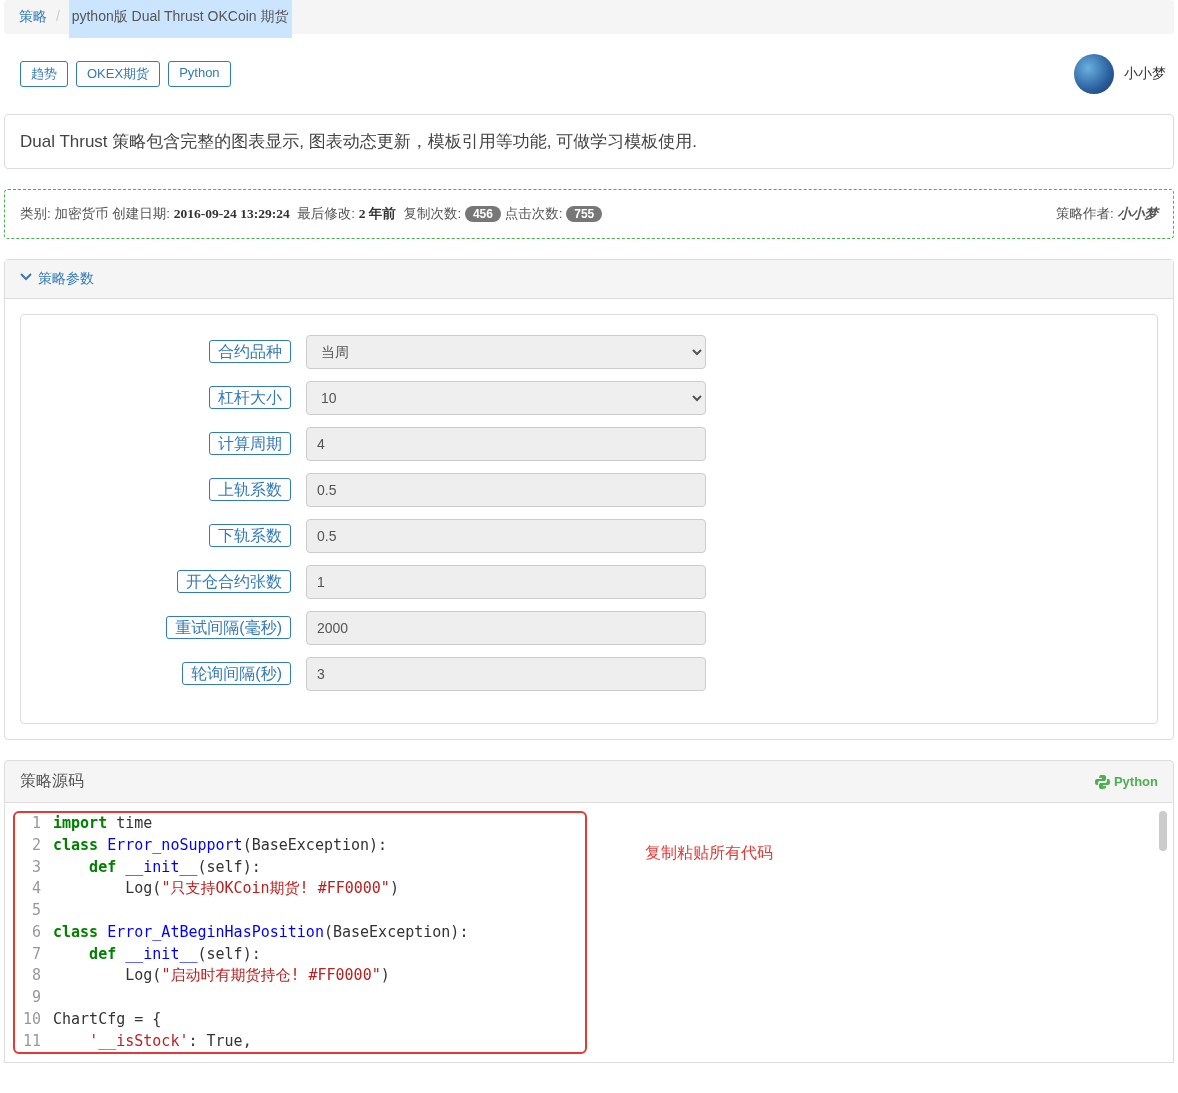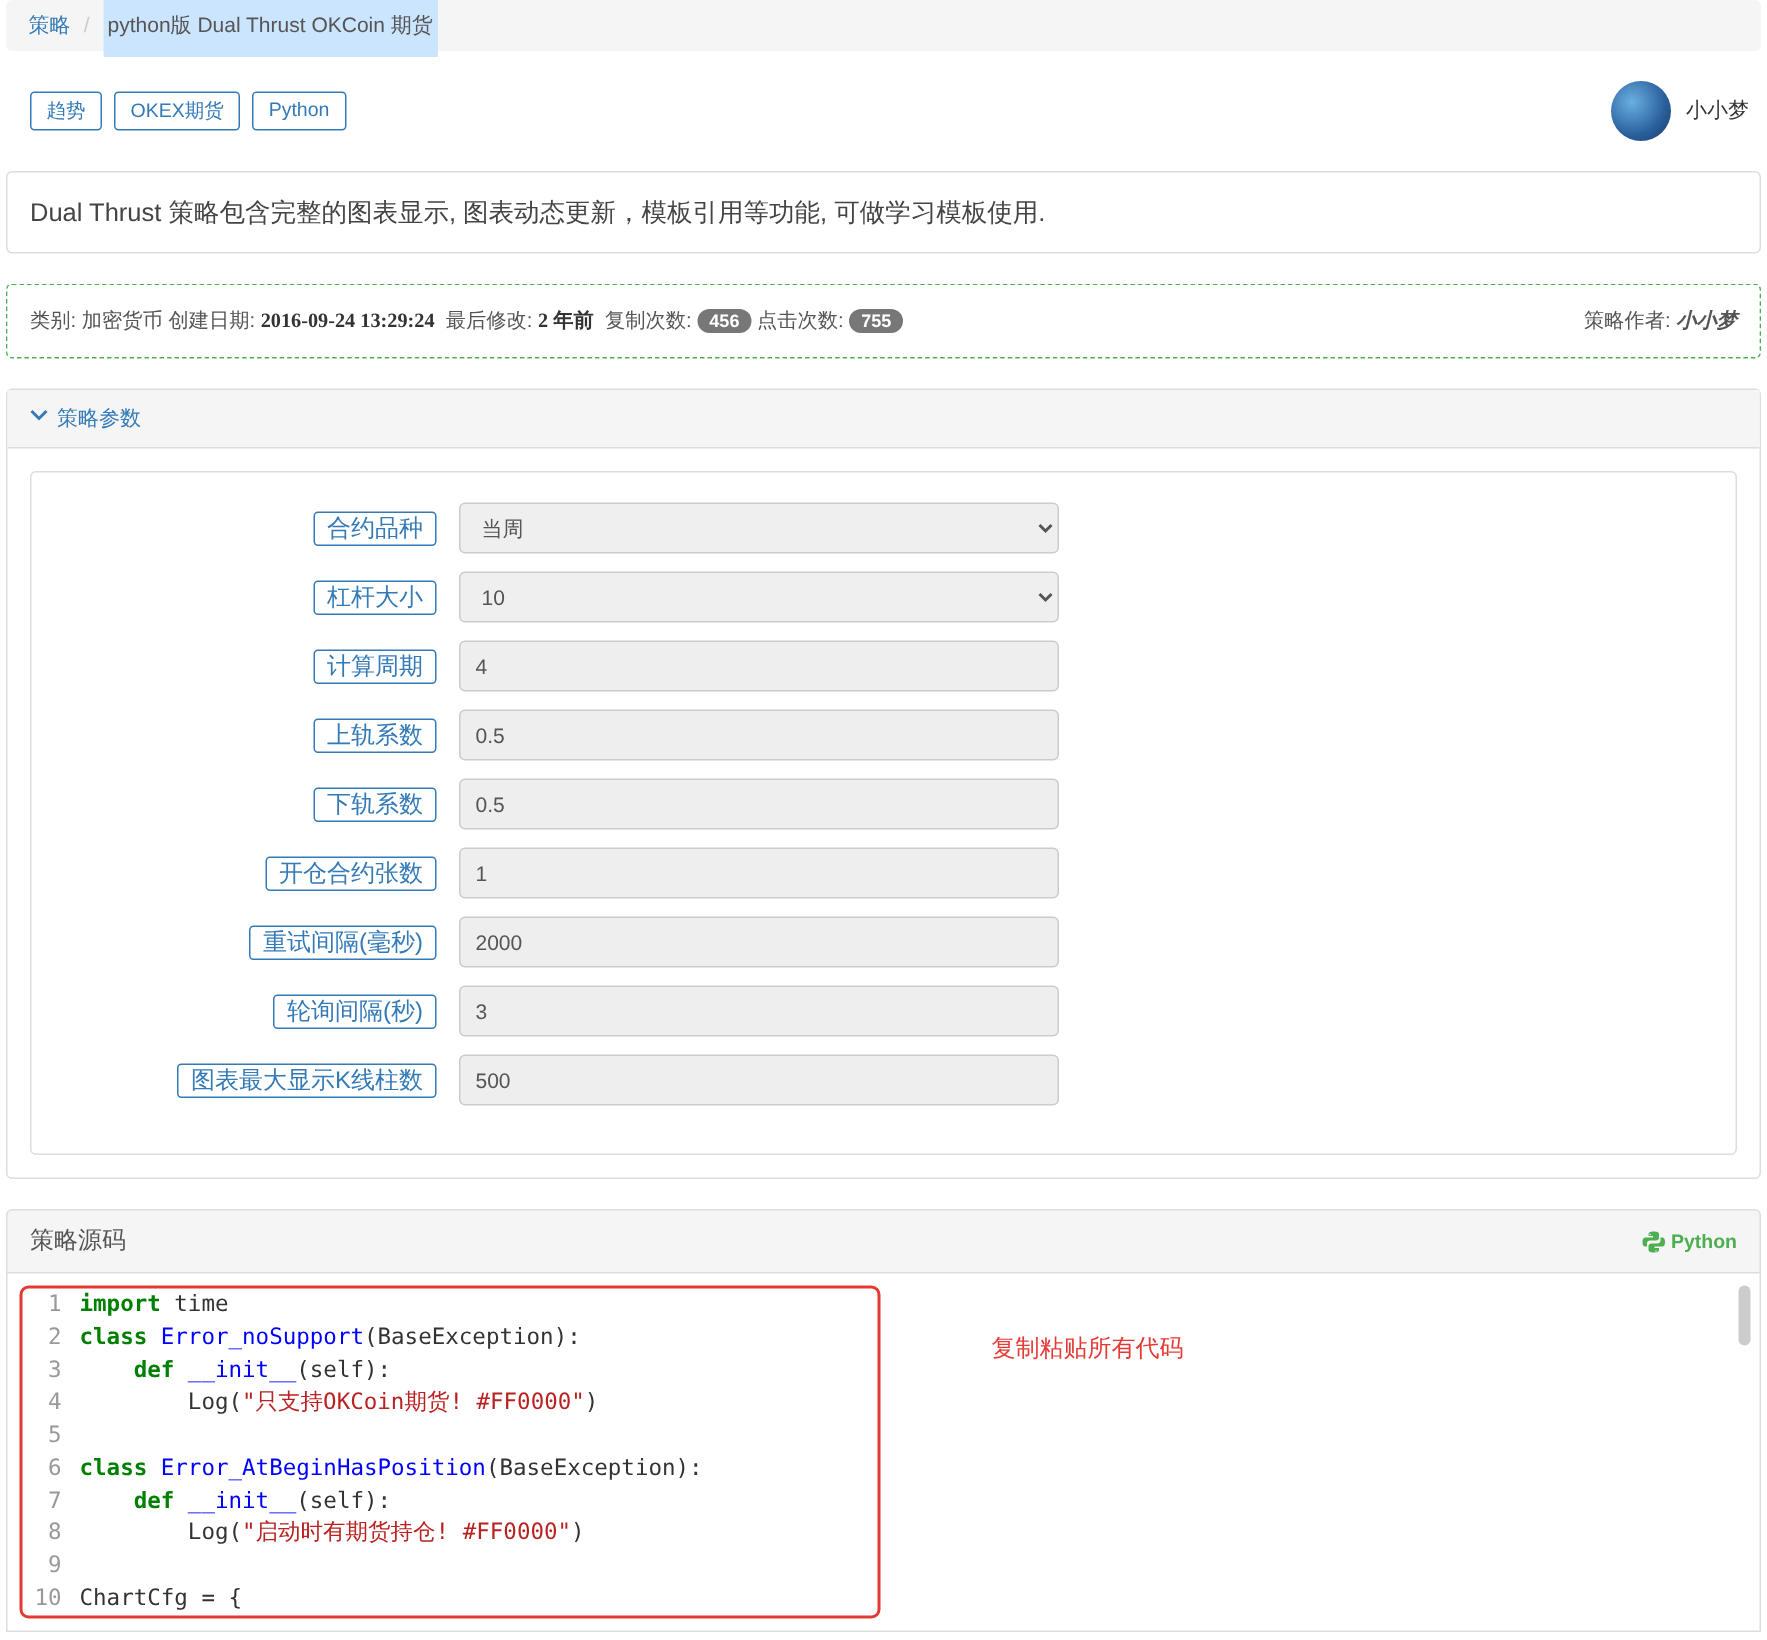--- a/index.html
+++ b/index.html
@@ -35,21 +35,21 @@
     .param-input { width: 400px; }
     .param-input input, .param-input select { width: 100%; padding: 6px 10px; border: 1px solid #ccc; border-radius: 4px; background: #eee; color: #555; font-size: 14px; height: 34px; }
     .param-input select { background: #efefef; }
 
     .source-heading { background: #f5f5f5; border: 1px solid #ddd; border-radius: 4px 4px 0 0; padding: 10px 15px; display: flex; justify-content: space-between; align-items: center; color: #555; font-size: 16px; }
     .python-icon { display: flex; align-items: center; gap: 4px; color: #4caf50; font-size: 13px; font-weight: bold; }
     .py-ico { width: 16px; height: 16px; display: inline-block; }
 
     .code-wrap { position: relative; border: 1px solid #ddd; border-top: none; padding: 8px 0; }
     .code-box { border: 2px solid #e53935; border-radius: 6px; margin: 0 8px; overflow: hidden; width: 574px; }
-    .code-annot { position: absolute; left: 656px; top: 40px; color: #e53935; font-size: 16px; }
+    .code-annot { position: absolute; left: 640px; top: 40px; color: #e53935; font-size: 16px; }
     .scrollbar-thumb { position: absolute; right: 6px; top: 8px; width: 8px; height: 40px; background: #ccc; border-radius: 4px; }
 
     .code-line { display: flex; font-family: Menlo, Monaco, Consolas, monospace; font-size: 15px; line-height: 1.45; white-space: pre; }
     .lineno { width: 32px; text-align: right; color: #999; padding-right: 6px; user-select: none; }
     .codetxt { padding-left: 6px; }
     .kw { color: #008000; font-weight: bold; }
     .cls { color: #0000ff; }
     .fn { color: #0000ff; }
     .str { color: #BA2121; }
   </style>
@@ -140,24 +140,20 @@
     <div class="param-row">
       <div class="param-label"><span>重试间隔(毫秒)</span></div>
       <div class="param-input"><input value="2000" style=""></div>
     </div>
 
     <div class="param-row">
       <div class="param-label"><span>轮询间隔(秒)</span></div>
       <div class="param-input"><input value="3" style=""></div>
     </div>
 
-    <div class="param-row">
-      <div class="param-label"><span>图表最大显示K线柱数</span></div>
-      <div class="param-input"><input value="500" style=""></div>
-    </div>
 
   </div>
 </div>
 
 <div>
   <div class="source-heading">
     <span>策略源码</span>
     <span class="python-icon">
       <span class="py-ico">
         <svg width="16" height="16" viewBox="0 0 16 16">
@@ -175,16 +171,17 @@
       <div class="code-line"><span class="lineno">1</span><span class="codetxt"><span class="kw">import</span><span> time</span></span></div>
       <div class="code-line"><span class="lineno">2</span><span class="codetxt"><span class="kw">class</span><span class="cls"> Error_noSupport</span><span>(BaseException):</span></span></div>
       <div class="code-line"><span class="lineno">3</span><span class="codetxt"><span class="kw">    def</span><span class="fn"> __init__</span><span>(self):</span></span></div>
       <div class="code-line"><span class="lineno">4</span><span class="codetxt"><span>        Log(</span><span class="str">"只支持OKCoin期货! #FF0000"</span><span>)</span></span></div>
       <div class="code-line"><span class="lineno">5</span><span class="codetxt"></span></div>
       <div class="code-line"><span class="lineno">6</span><span class="codetxt"><span class="kw">class</span><span class="cls"> Error_AtBeginHasPosition</span><span>(BaseException):</span></span></div>
       <div class="code-line"><span class="lineno">7</span><span class="codetxt"><span class="kw">    def</span><span class="fn"> __init__</span><span>(self):</span></span></div>
       <div class="code-line"><span class="lineno">8</span><span class="codetxt"><span>        Log(</span><span class="str">"启动时有期货持仓! #FF0000"</span><span>)</span></span></div>
       <div class="code-line"><span class="lineno">9</span><span class="codetxt"></span></div>
       <div class="code-line"><span class="lineno">10</span><span class="codetxt"><span>ChartCfg = {</span></span></div>
+      <div class="code-line"><span class="lineno">11</span><span class="codetxt"><span>    </span><span class="str">'__isStock'</span><span>: True,</span></span></div>
 
     </div>
   </div>
 </div>
 
 </body></html>

